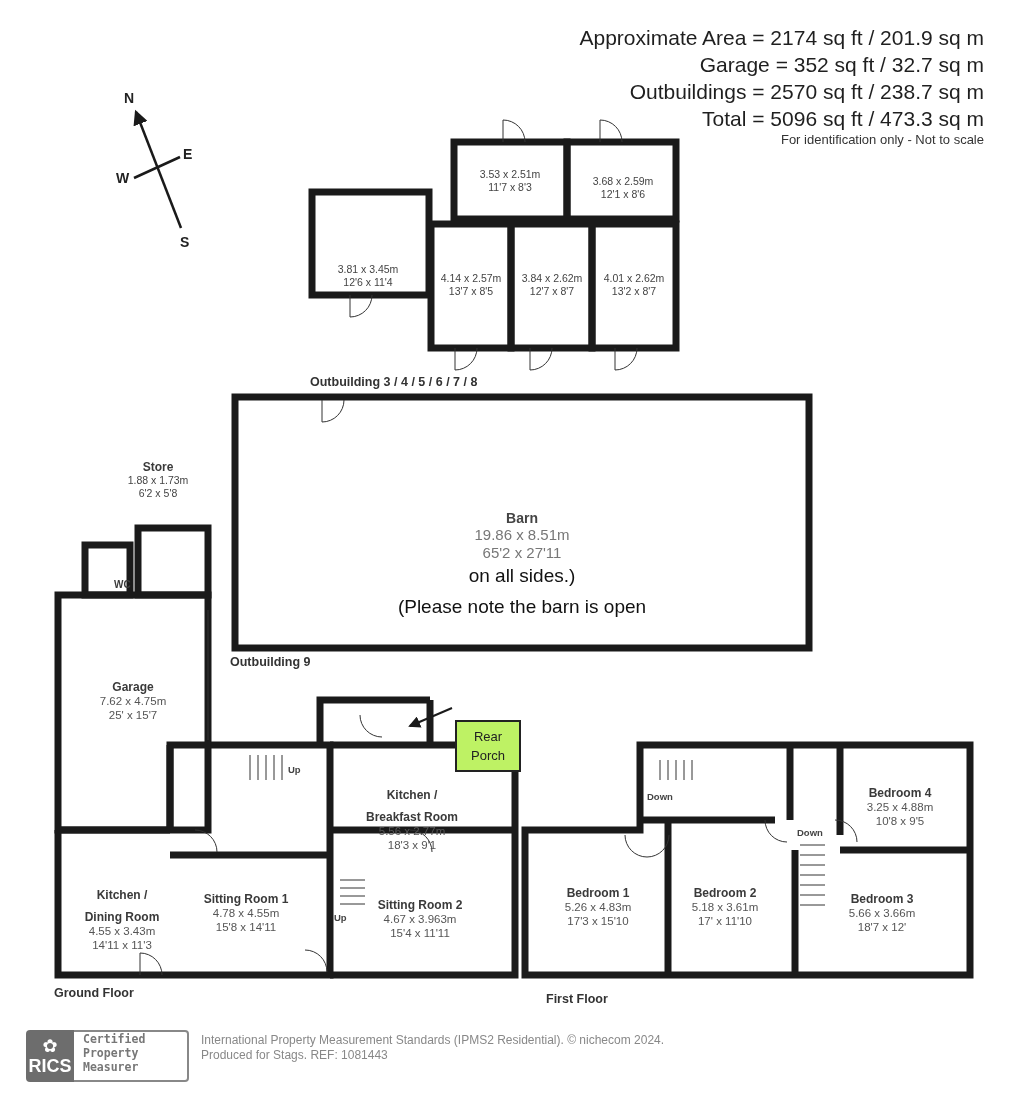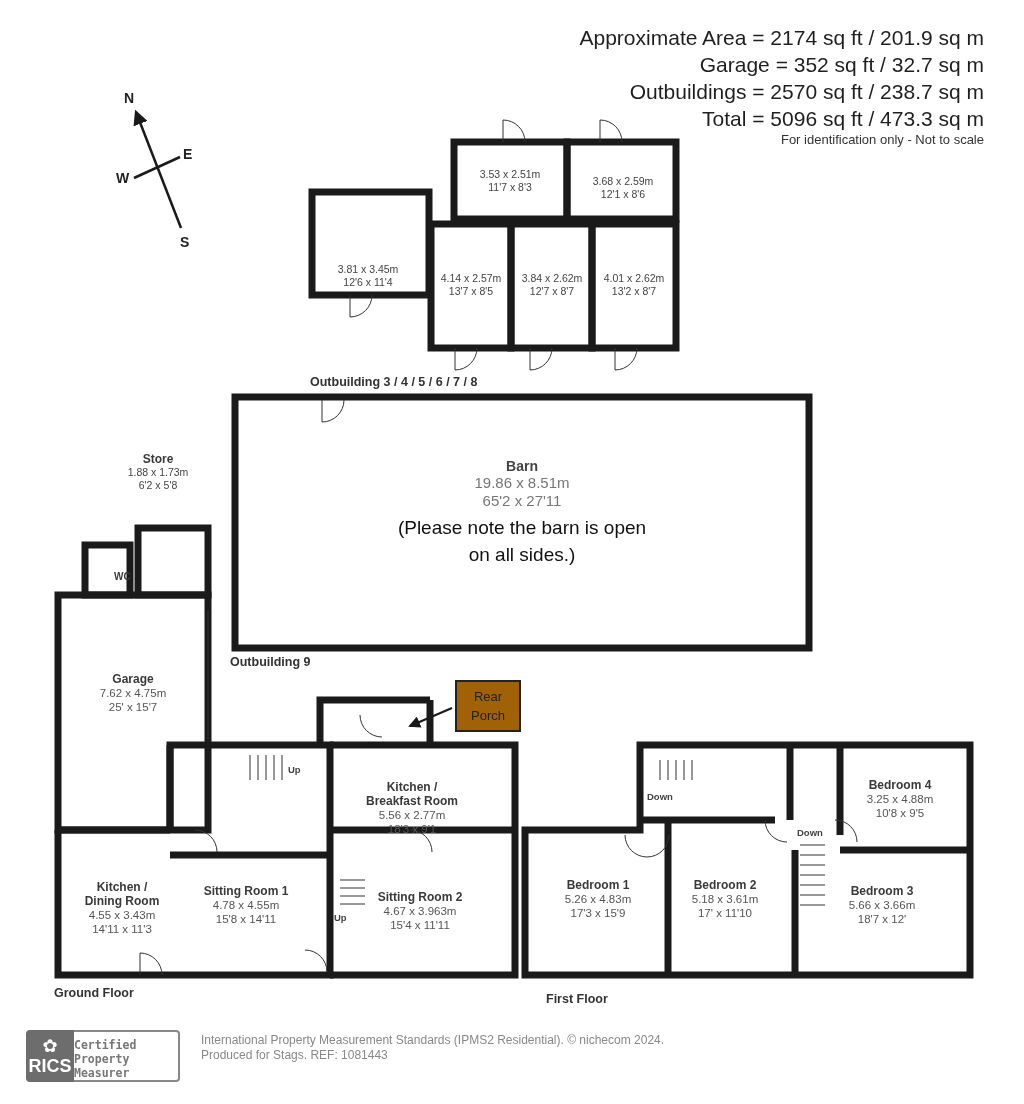--- a/index.html
+++ b/index.html
@@ -3,36 +3,36 @@
 <meta charset="utf-8">
 <style>
   html, body { margin: 0; padding: 0; background: #ffffff; }
   body { width: 1024px; height: 1104px; position: relative; overflow: hidden; font-family: "Liberation Sans", sans-serif; color: #1a1a1a; }
   .abs { position: absolute; }
   .areas { right: 40px; top: 24px; text-align: right; }
   .areas .line { font-size: 21px; line-height: 27px; color: #1f1f1f; white-space: nowrap; }
   .areas .note { font-size: 13px; color: #333; margin-top: 0; }
   svg.plan { position: absolute; left: 0; top: 0; }
   .room-label { position: absolute; text-align: center; transform: translateX(-50%); white-space: nowrap; }
-  .room-name { font-weight: bold; font-size: 12px; color: #3a3a3a; }
+  .room-name { font-weight: bold; font-size: 12px; color: #3a3a3a; margin-top: 8px; }
   .room-dim { font-size: 11.5px; color: #555; line-height: 14px; }
   .small-dim { font-size: 10.5px; color: #444; line-height: 13px; }
   .floor-label { font-weight: bold; font-size: 12.5px; color: #333; white-space: nowrap; }
   .barn-name { font-weight: bold; font-size: 14px; color: #444; }
   .barn-dim { font-size: 15px; color: #777; line-height: 18px; }
   .barn-note { font-size: 19px; color: #111; line-height: 27px; margin-top: 4px; }
   .stair-txt { font-weight: bold; font-size: 9.5px; color: #444; }
   .compass-letter { font-weight: bold; font-size: 14px; color: #222; }
-  .porch-box { border: 2px solid #222; background: #a16207; text-align: center; font-size: 13px; color: #222; line-height: 19px; padding: 5px 0; }
+  .porch-box { border: 2px solid #222; background: #bef264; text-align: center; font-size: 13px; color: #222; line-height: 19px; padding: 5px 0; margin-top: 40px; }
   .footer-text { font-size: 12px; color: #888; line-height: 15px; white-space: nowrap; }
   .rics-badge { display: flex; }
   .rics-dark { width: 48px; height: 52px; background: #6d6d6d; color: #fff; display: flex; flex-direction: column; align-items: center; justify-content: center; border-radius: 4px 0 0 4px; }
   .rics-dark .lion { font-size: 18px; line-height: 20px; }
   .rics-dark .rics { font-weight: bold; font-size: 18px; }
-  .rics-light { width: 104px; height: 48px; border: 2px solid #888; border-left: none; border-radius: 0 4px 4px 0; padding-left: 0; display: flex; flex-direction: column; justify-content: flex-end; }
+  .rics-light { width: 104px; height: 48px; border: 2px solid #888; border-left: none; border-radius: 0 4px 4px 0; padding-left: 9px; display: flex; flex-direction: column; justify-content: flex-start; }
   .rics-light span { font-family: "DejaVu Sans Mono", monospace; font-weight: bold; font-size: 11.5px; color: #777; line-height: 14px; }
 </style>
 </head>
 <body>
 
 <div class="abs areas">
   <div class="line">Approximate Area = 2174 sq ft / 201.9 sq m</div>
   <div class="line">Garage = 352 sq ft / 32.7 sq m</div>
   <div class="line">Outbuildings = 2570 sq ft / 238.7 sq m</div>
   <div class="line">Total = 5096 sq ft / 473.3 sq m</div>
@@ -162,26 +162,26 @@
 <div class="room-label" style="left:552px;top:272px;">
   <div class="small-dim">3.84 x 2.62m</div>
   <div class="small-dim">12'7 x 8'7</div>
 </div>
 <div class="room-label" style="left:634px;top:272px;">
   <div class="small-dim">4.01 x 2.62m</div>
   <div class="small-dim">13'2 x 8'7</div>
 </div>
 <div class="abs floor-label" style="left:310px;top:375px;">Outbuilding 3 / 4 / 5 / 6 / 7 / 8</div>
 
-<div class="room-label" style="left:522px;top:458px;">
+<div class="room-label" style="left:522px;top:510px;">
   <div class="barn-name">Barn</div>
   <div class="barn-dim">19.86 x 8.51m</div>
   <div class="barn-dim">65'2 x 27'11</div>
+  <div class="barn-note" style="margin-top:0">on all sides.)</div>
   <div class="barn-note">(Please note the barn is open</div>
-  <div class="barn-note" style="margin-top:0">on all sides.)</div>
 </div>
 <div class="abs floor-label" style="left:230px;top:655px;">Outbuilding 9</div>
 
 <div class="room-label" style="left:158px;top:452px;">
   <div class="room-name">Store</div>
   <div class="small-dim">1.88 x 1.73m</div>
   <div class="small-dim">6'2 x 5'8</div>
 </div>
 <div class="abs room-name" style="left:114px;top:571px;font-size:10px;">WC</div>
 
@@ -216,21 +216,21 @@
   <div>Rear</div>
   <div>Porch</div>
 </div>
 <div class="abs stair-txt" style="left:288px;top:764px;">Up</div>
 <div class="abs stair-txt" style="left:334px;top:912px;">Up</div>
 <div class="abs floor-label" style="left:54px;top:986px;">Ground Floor</div>
 
 <div class="room-label" style="left:598px;top:878px;">
   <div class="room-name">Bedroom 1</div>
   <div class="room-dim">5.26 x 4.83m</div>
-  <div class="room-dim">17'3 x 15'9</div>
+  <div class="room-dim">17'3 x 15'10</div>
 </div>
 <div class="room-label" style="left:725px;top:878px;">
   <div class="room-name">Bedroom 2</div>
   <div class="room-dim">5.18 x 3.61m</div>
   <div class="room-dim">17' x 11'10</div>
 </div>
 <div class="room-label" style="left:882px;top:884px;">
   <div class="room-name">Bedroom 3</div>
   <div class="room-dim">5.66 x 3.66m</div>
   <div class="room-dim">18'7 x 12'</div>

